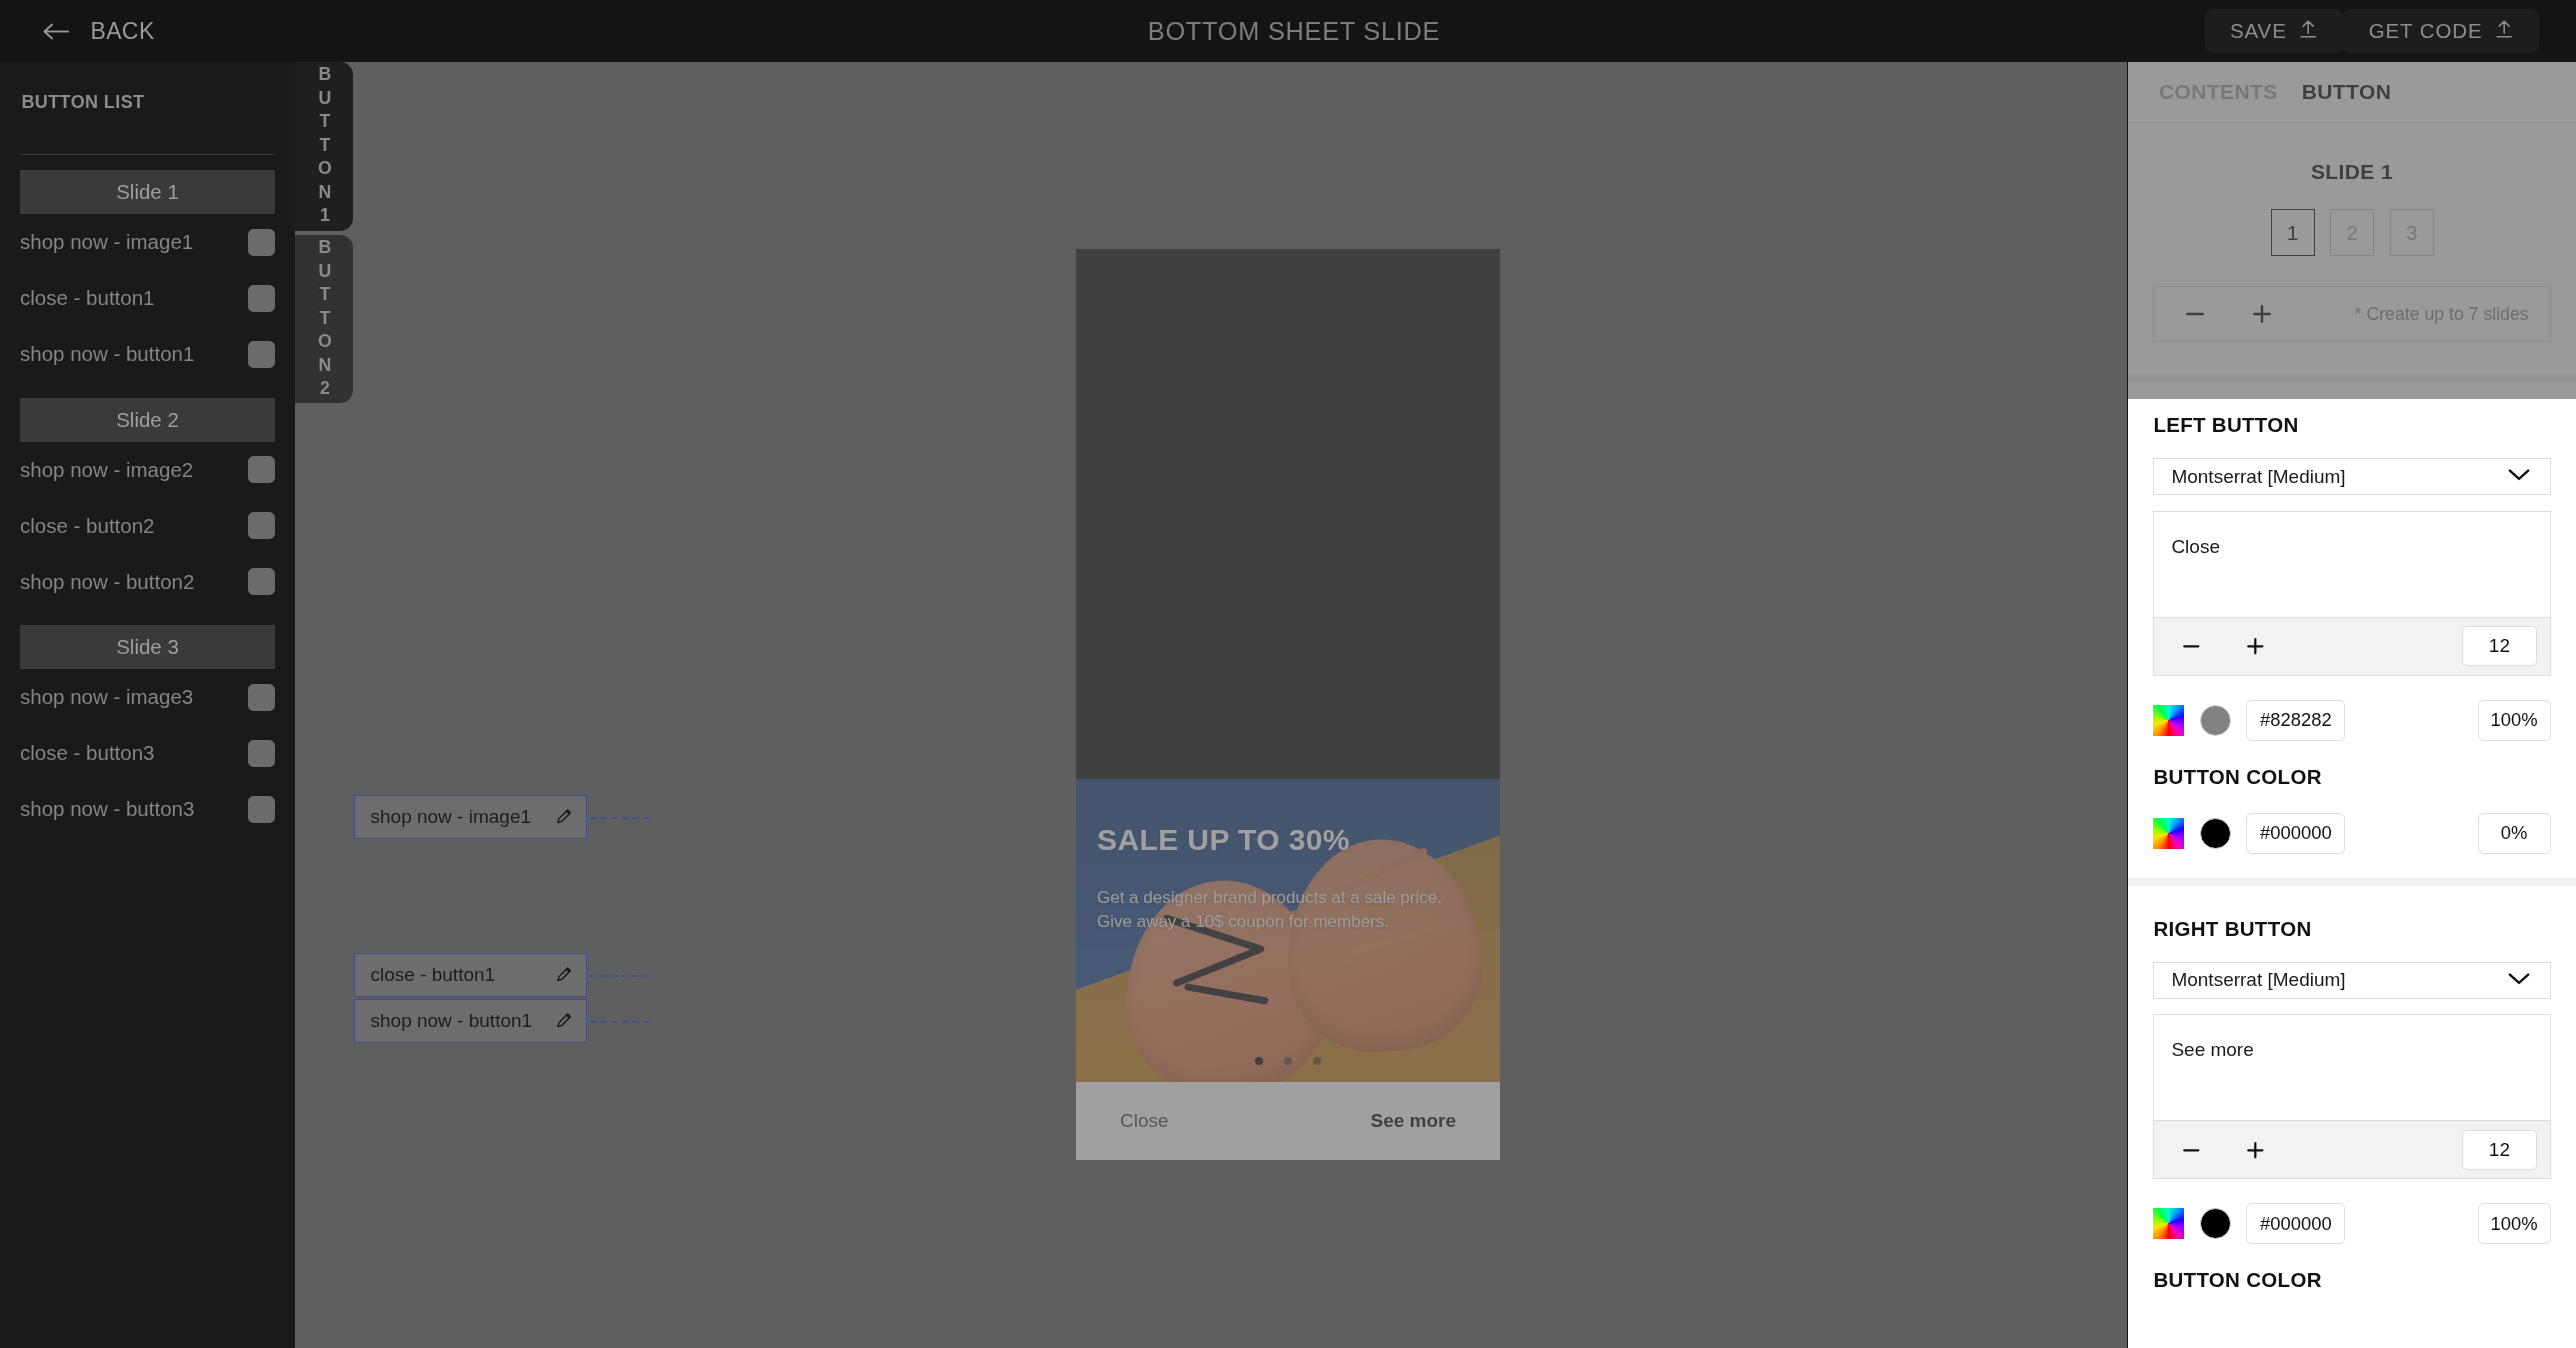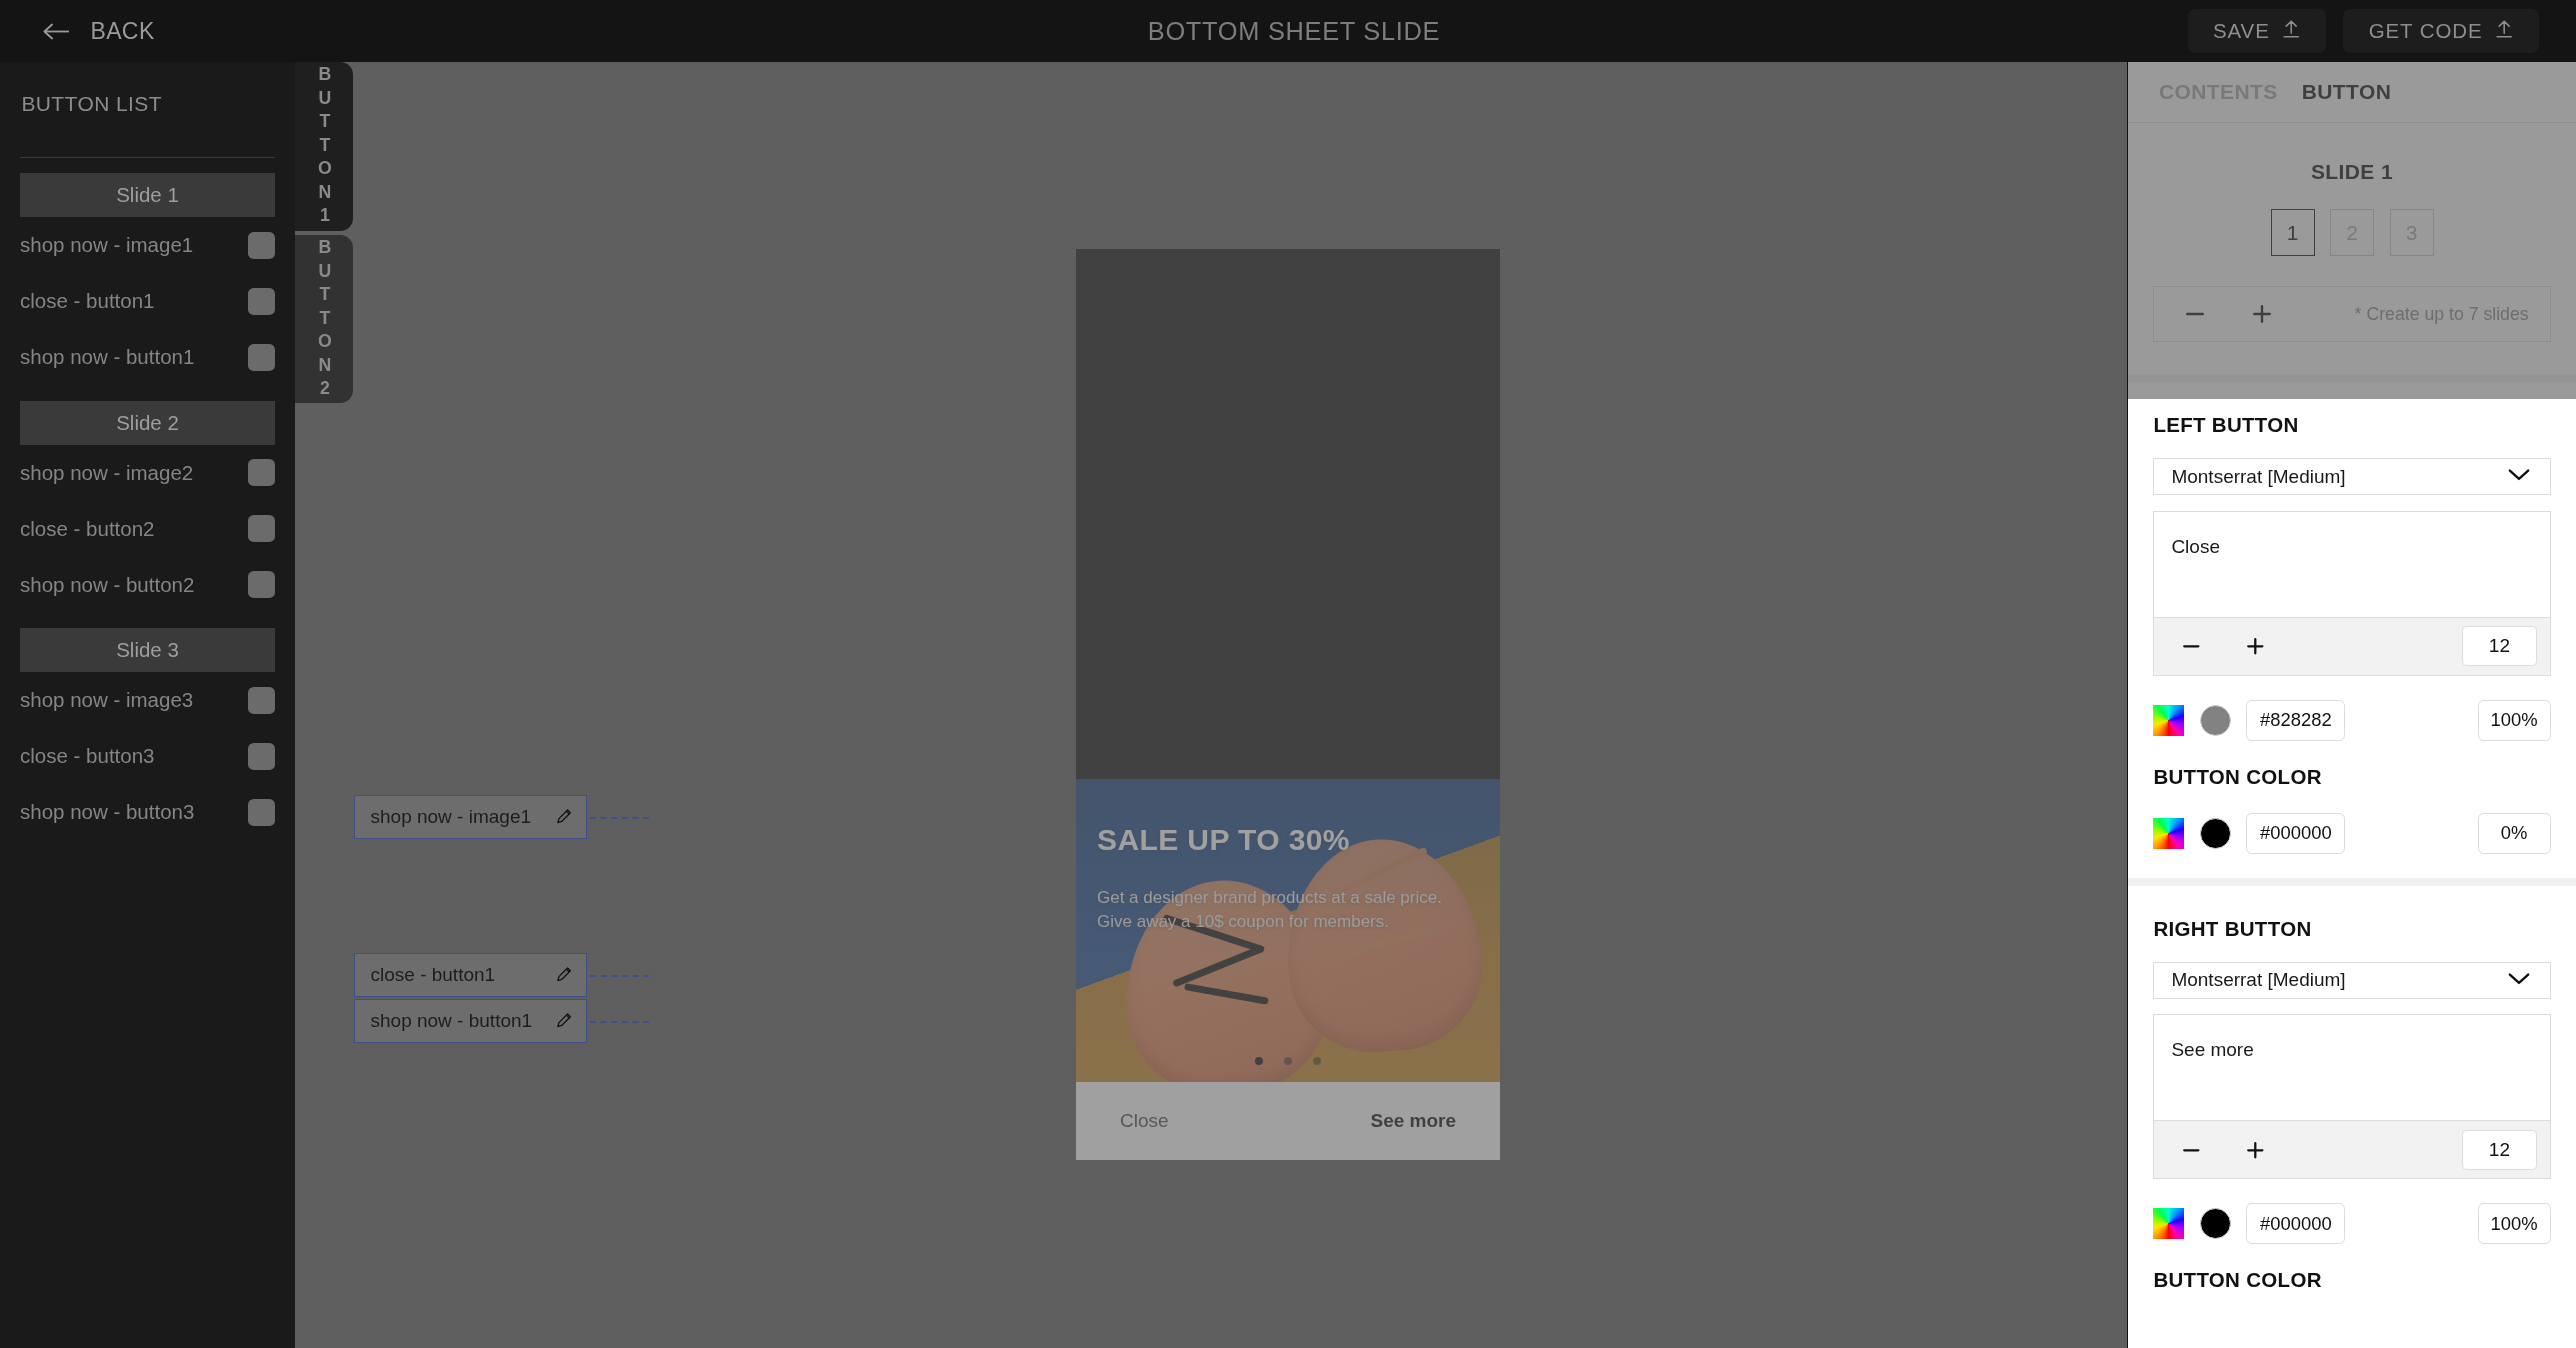--- a/index.html
+++ b/index.html
@@ -24,37 +24,37 @@
   .back-arrow svg { display: block; }
   .back-label {
     font-size: 23px; color: #9a9a9a; letter-spacing: 0.4px;
   }
   .topbar-title {
     position: absolute; left: 12px; right: 0; text-align: center;
     font-size: 25.4px; color: #7d7d7d; letter-spacing: 0.7px;
   }
   .topbar-actions {
     position: absolute; right: 37px; top: 9.2px;
-    display: flex; gap: 17px; align-items: center;
+    display: flex; align-items: center;
   }
   .tb-btn {
     background: #1d1d1d; border: none; border-radius: 7px;
     height: 44px; padding: 0 25.4px; color: #8e8e8e; font-size: 20.5px;
     letter-spacing: 0.9px; display: flex; align-items: center; gap: 12.7px;
     font-family: "Liberation Sans", sans-serif; cursor: pointer;
   }
   .upload-ico { display: block; }
 
   
   .sidebar {
     position: absolute; top: 62px; left: 0; width: 295px; height: 1287px;
     background: #1a1a1a; padding: 0 20px;
   }
   .sidebar-title {
-    font-size: 21px; font-weight: normal; color: #8c8c8c;
+    font-size: 18px; font-weight: bold; color: #8c8c8c;
     letter-spacing: 0.4px; margin-top: 30px; margin-left: 1.4px;
   }
   .sidebar-rule {
     height: 0.7px; background: #3a3a3a; margin-top: 41px;
   }
   .slide-header {
     background: #3a3a3a; height: 44px; margin-top: 15.5px;
     display: flex; align-items: center; justify-content: center;
     color: #9e9e9e; font-size: 20.5px; cursor: pointer;
   }

